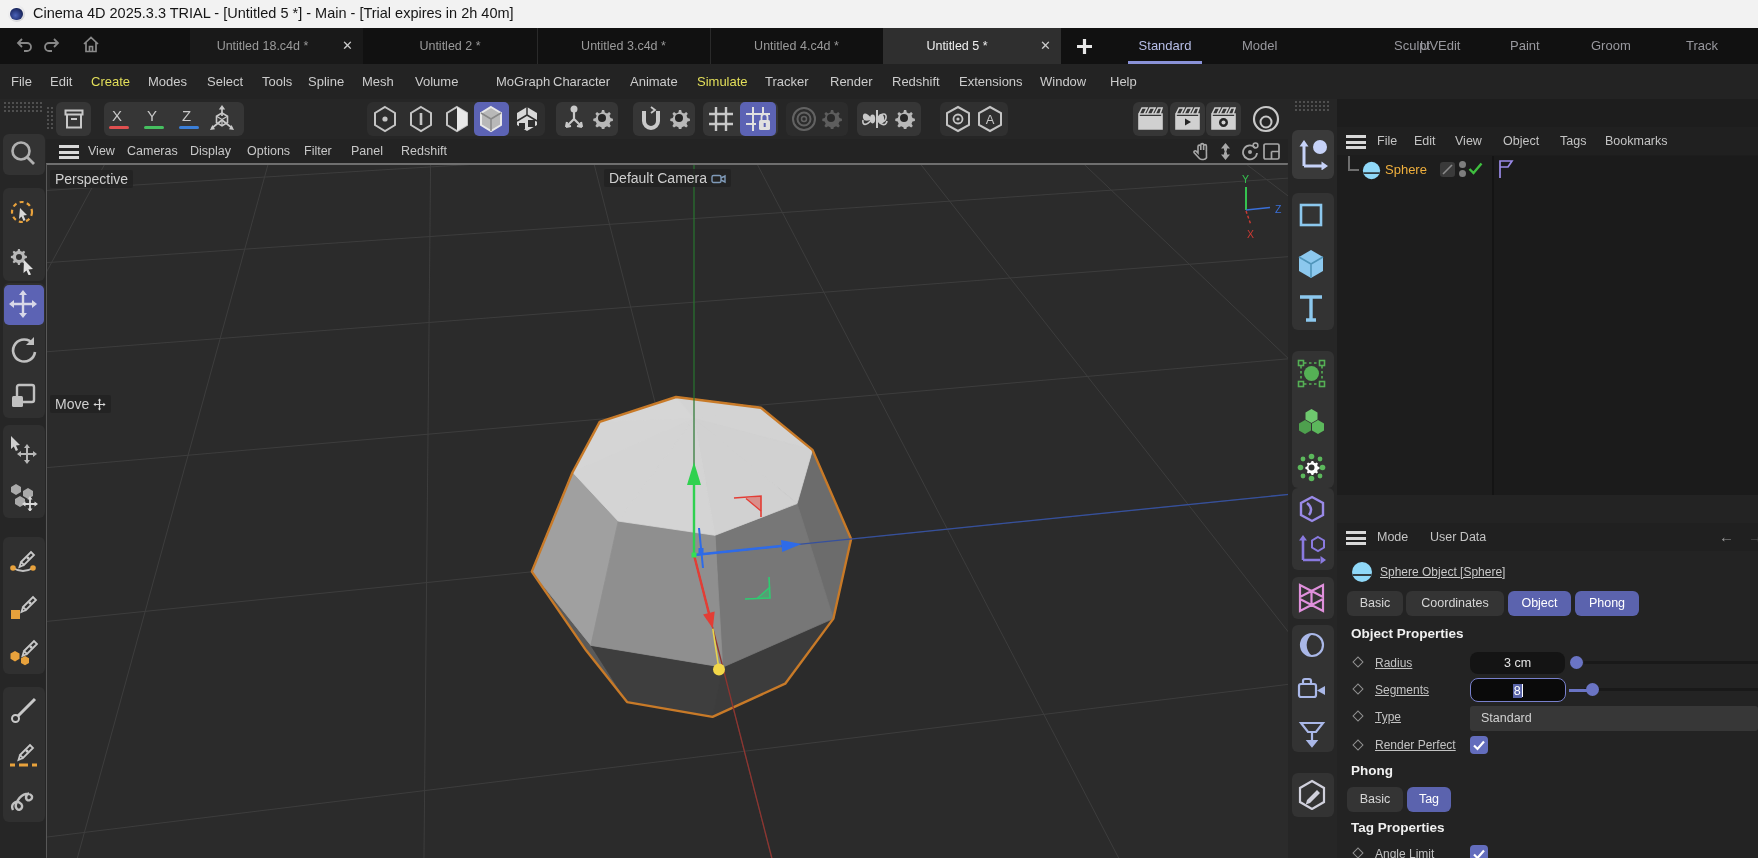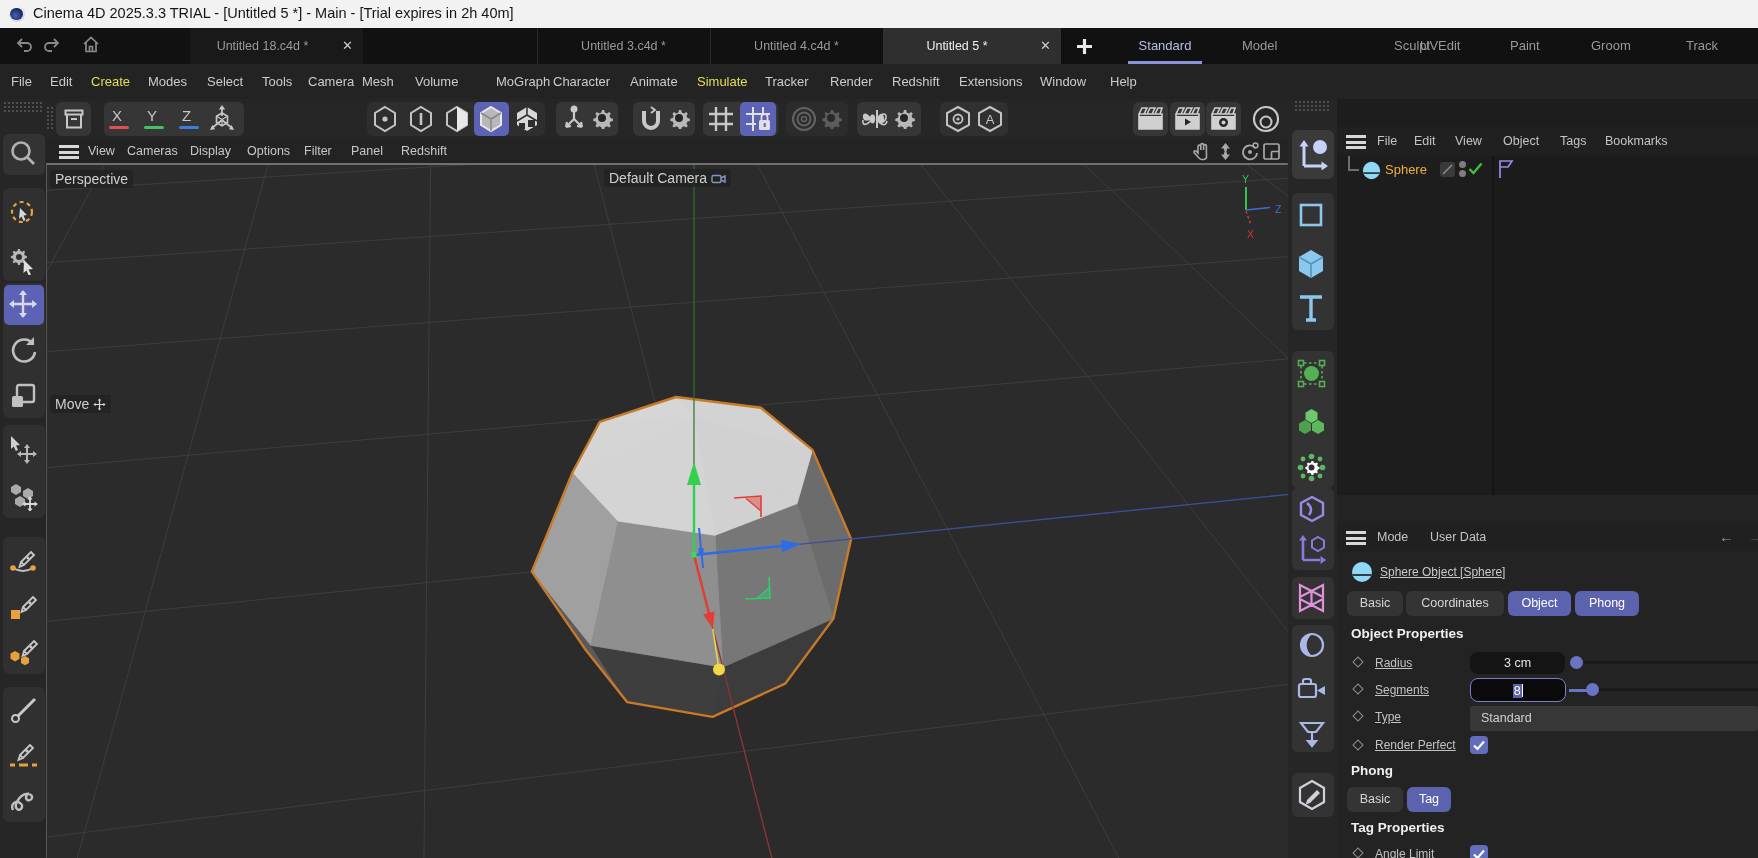--- a/index.html
+++ b/index.html
@@ -74,20 +74,21 @@
   <svg class="icon" style="left:15px;top:9px" width="19" height="18" viewBox="0 0 19 18">
         <path d="M7 2 L3 6 L7 10 M3 6 H12 a4 4 0 0 1 0 8 H9" fill="none" stroke="#888" stroke-width="1.8"></path>
       </svg>
   <svg class="icon" style="left:42px;top:9px" width="19" height="18" viewBox="0 0 19 18">
         <path d="M12 2 L16 6 L12 10 M16 6 H7 a4 4 0 0 0 0 8 H10" fill="none" stroke="#888" stroke-width="1.8"></path>
       </svg>
   <svg class="icon" style="left:83px;top:8px" width="16" height="17" viewBox="0 0 16 17">
         <path d="M1 8 L8 1.5 L15 8 M3 6.5 V15.5 H13 V6.5 M6.5 15.5 V10.5 H9.5 V15.5" fill="none" stroke="#8a8a8a" stroke-width="1.7"></path>
       </svg>
   <div class="tab" style="left:190px;width:173px;background:#191919;padding-right:28px;">Untitled 18.c4d *<span class="x">✕</span></div>
+  <div class="tab" style="left:364px;width:172px;">Untitled 2 *</div>
   <div class="tab" style="left:537px;width:172px;border-left:1px solid #2a2a2a;">Untitled 3.c4d *</div>
   <div class="tab" style="left:710px;width:172px;border-left:1px solid #2a2a2a;">Untitled 4.c4d *</div>
   <div class="tab" style="left:883px;width:178px;background:#2f2f2f;color:#f0f0f0;padding-right:30px;">Untitled 5 *<span class="x">✕</span></div>
   <svg class="icon" style="left:1076px;top:10px;" width="17" height="17" viewBox="0 0 17 17">
         <path d="M8.5 1 V16 M1 8.5 H16" stroke="#e8e8e8" stroke-width="3.2"></path>
       </svg>
   <div class="layout" style="left:1128px;width:74px;color:#b8bfe8;border-bottom:3px solid #8a92d8;text-align:center;">Standard</div>
   <div class="layout" style="left:1242px;">Model</div>
   <div class="layout" style="left:1394px;text-align:right;">Sculpt</div>
   <div class="layout" style="left:1420px;">UVEdit</div>
@@ -96,21 +97,21 @@
   <div class="layout" style="left:1686px;">Track</div>
 </div>
 
 <div id="menubar" class="abs">
   <span style="left:11px;">File</span>
   <span style="left:50px;">Edit</span>
   <span class="ylw" style="left:91px;">Create</span>
   <span style="left:148px;">Modes</span>
   <span style="left:207px;">Select</span>
   <span style="left:262px;">Tools</span>
-  <span style="left:308px;">Camera</span>
+  <span style="left:308px;">Spline</span>
   <span style="left:362px;">Mesh</span>
   <span style="left:415px;">Volume</span>
   <span style="left:496px;">MoGraph</span>
   <span style="left:553px;">Character</span>
   <span style="left:630px;">Animate</span>
   <span class="ylw" style="left:697px;">Simulate</span>
   <span style="left:765px;">Tracker</span>
   <span style="left:830px;">Render</span>
   <span style="left:892px;">Redshift</span>
   <span style="left:959px;">Extensions</span>

